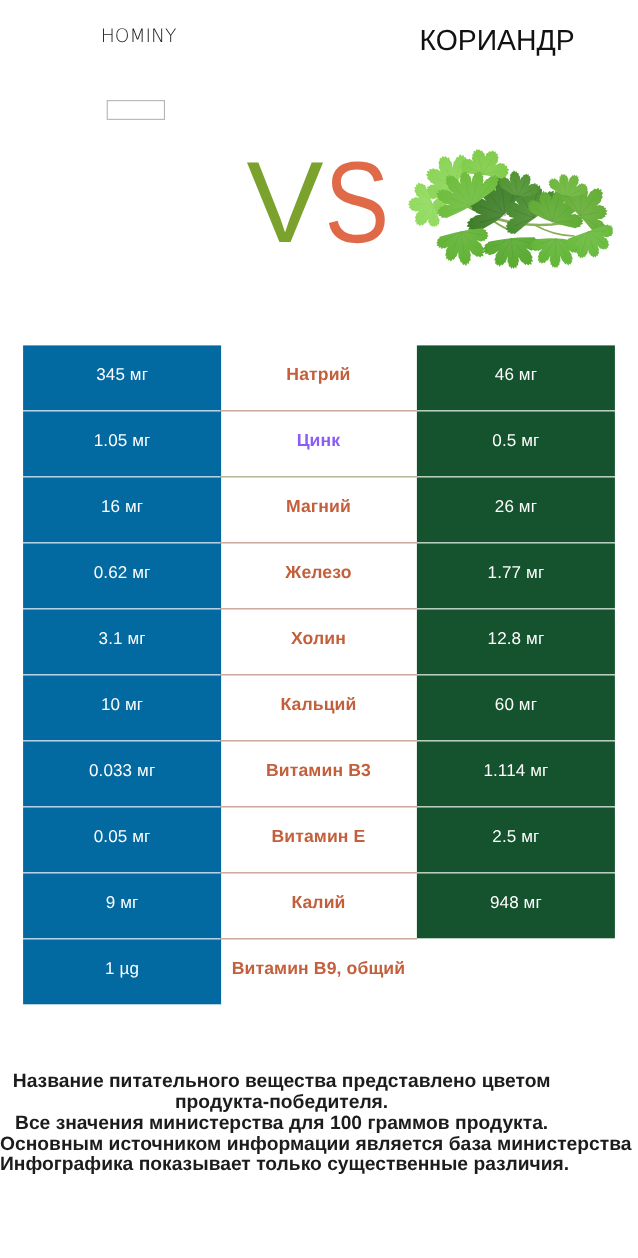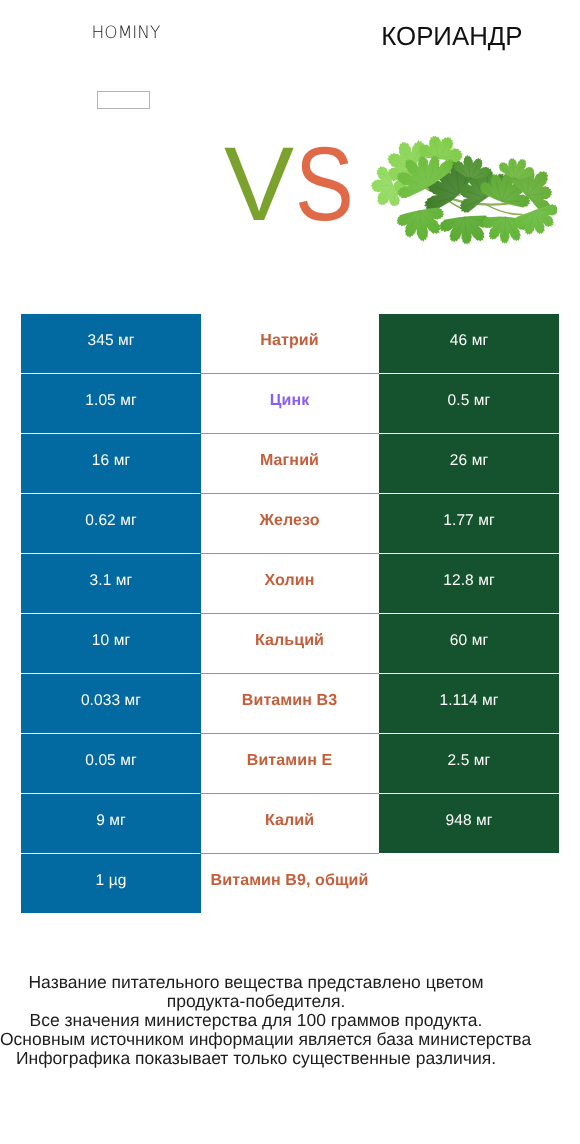--- a/index.html
+++ b/index.html
@@ -40,21 +40,21 @@
   .cell-right{left:358px;width:180px;background:#14532d;color:#ffffff;}
   .cell-mid{left:179px;width:179px;font-weight:bold;font-size:16px;
             border-bottom:1px solid transparent;}
   .row .cell-mid{height:60px;}
   .mid-red{color:#c45f3c;border-bottom-color:#bb8878;}
   .mid-green{color:#8b5cf6;border-bottom-color:#93a272;}
   .row:last-child .cell-mid{border-bottom-color:transparent;}
 
   
   .footer{position:absolute;left:0px;top:973px;width:512px;text-align:center;
-          font-size:17.5px;line-height:19px;color:#1c1c1c;font-weight:400;}
+          font-size:17.5px;line-height:19px;color:#1c1c1c;font-weight:700;}
   .footer div{white-space:nowrap;}
 </style>
 </head>
 <body>
 
 <div class="page">
 
   <div class="header">
     <div class="title title-left">HOMINY</div>
     <div class="title title-right"><span>КОРИАНДР</span></div>

